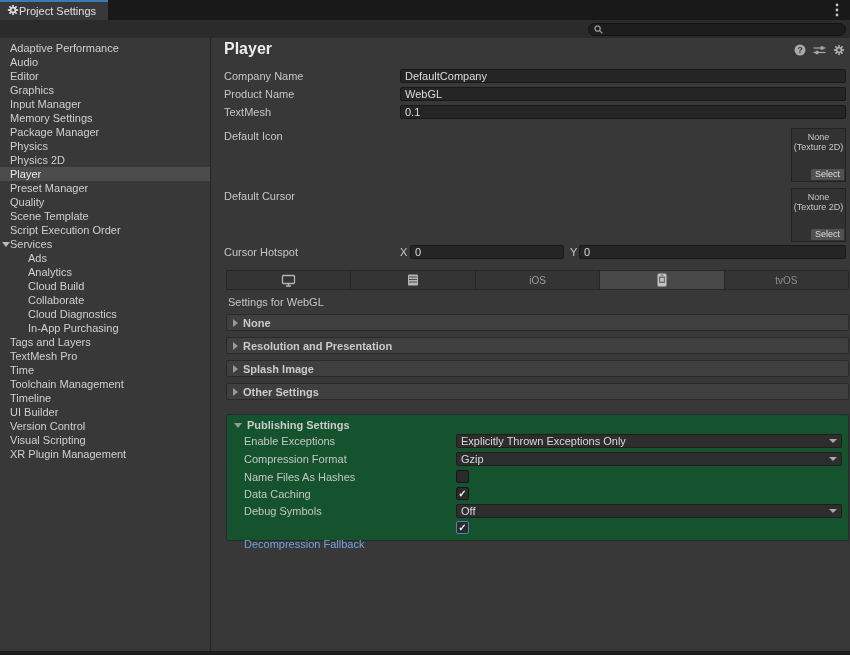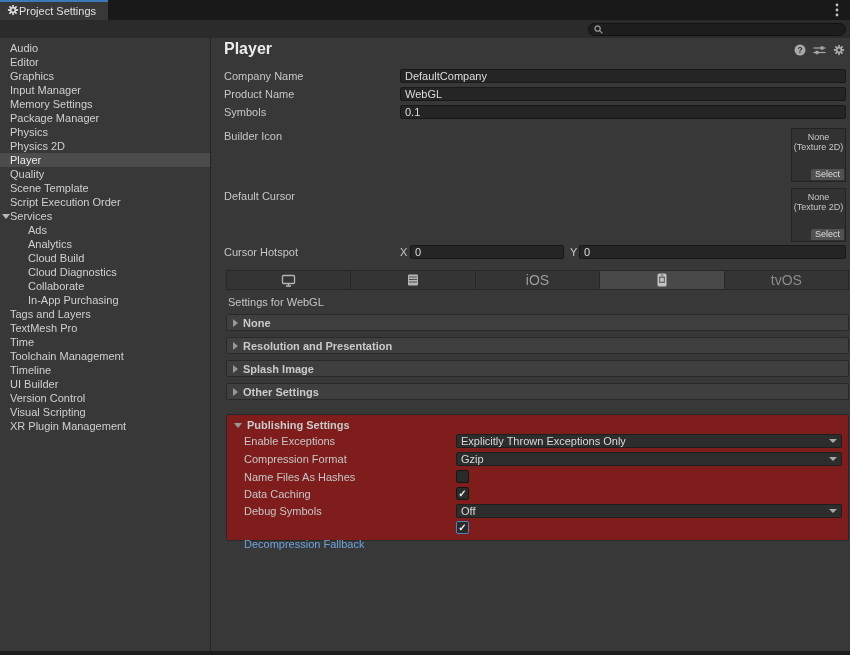--- a/index.html
+++ b/index.html
@@ -50,37 +50,37 @@
             border:1px solid #232323; }
   .tex-none { padding-top:3px; text-align:center; font-size:9px; line-height:10px; color:#c8c8c8; }
   .tex-select { position:absolute; right:1px; bottom:1px; height:11px; line-height:11px;
                 padding:0 4px; background:#515151; color:#dedede; font-size:9px;
                 border-radius:2px 0 0 0; cursor:default; }
 
   
   .ptabs { position:absolute; left:14px; top:232px; width:623px; height:20px; display:flex;
            border:1px solid #272727; }
   .ptab { flex:1; background:#343434; display:flex; align-items:center; justify-content:center;
-          border-right:1px solid #272727; color:#9d9d9d; font-size:14px; cursor:default; }
+          border-right:1px solid #272727; color:#9d9d9d; font-size:10px; cursor:default; }
   .ptab:last-child { border-right:none; color:#8b8b8b; }
   .ptab.selected { background:#494949; }
 
   .settings-for { position:absolute; left:16px; top:258px; color:#c6c6c6; }
 
   
   .foldout { position:absolute; left:14px; width:623px; height:17px; background:#3f3f3f;
              border:1px solid #292929; border-radius:2px; display:flex; align-items:center;
              gap:5px; padding-left:6px; font-weight:bold; color:#cacaca; cursor:default; }
   .tri-right { width:0; height:0; border-top:4px solid transparent;
                border-bottom:4px solid transparent; border-left:5px solid #989898; }
   .tri-down { width:0; height:0; border-left:4px solid transparent;
               border-right:4px solid transparent; border-top:5px solid #989898; }
 
   .pubbox { position:absolute; left:14px; top:376px; width:623px; height:127px;
-            background:#7f1d1d; border:1px solid #292929; border-radius:2px; }
+            background:#14532d; border:1px solid #292929; border-radius:2px; }
   .pub-title { position:absolute; left:7px; top:3px; height:14px; display:flex; gap:5px;
                align-items:center; font-weight:bold; color:#cacaca; }
   .plabel { position:absolute; left:17px; height:14px; line-height:14px; color:#c6c6c6; white-space:nowrap; }
   .dropdown { position:absolute; left:229px; right:6px; height:14px; background:#2d2d2d;
               border:1px solid #1e1e1e; border-radius:2px; color:#dadada;
               padding:0 14px 0 4px; line-height:12px; cursor:default; }
   .dd-caret { position:absolute; right:4px; top:4px; width:0; height:0;
               border-left:4px solid transparent; border-right:4px solid transparent;
               border-top:4px solid #aaaaaa; }
   .checkbox { position:absolute; left:229px; width:13px; height:13px; background:#2a2a2a;
@@ -126,38 +126,40 @@
           <svg width="9" height="9" viewBox="0 0 10 10">
             <circle cx="4" cy="4" r="2.9" fill="none" stroke="#9a9a9a" stroke-width="1.4"></circle>
             <line x1="6.3" y1="6.3" x2="9.3" y2="9.3" stroke="#9a9a9a" stroke-width="1.4"></line>
           </svg>
         </span>
       <input class="search-input" value="" style="">
     </div>
   </div>
 
   <div class="sidebar" id="sidebar">
+      <div class="side-item"><span>Adaptive Performance</span></div>
       <div class="side-item"><span>Audio</span></div>
       <div class="side-item"><span>Editor</span></div>
       <div class="side-item"><span>Graphics</span></div>
       <div class="side-item"><span>Input Manager</span></div>
       <div class="side-item"><span>Memory Settings</span></div>
       <div class="side-item"><span>Package Manager</span></div>
       <div class="side-item"><span>Physics</span></div>
       <div class="side-item"><span>Physics 2D</span></div>
       <div class="side-item selected" style="background: rgb(76, 76, 76);"><span>Player</span></div>
+      <div class="side-item"><span>Preset Manager</span></div>
       <div class="side-item"><span>Quality</span></div>
       <div class="side-item"><span>Scene Template</span></div>
       <div class="side-item"><span>Script Execution Order</span></div>
       <div class="side-item"><span class="tri-down-s"></span><span>Services</span></div>
       <div class="side-item child"><span>Ads</span></div>
       <div class="side-item child"><span>Analytics</span></div>
       <div class="side-item child"><span>Cloud Build</span></div>
+      <div class="side-item child"><span>Collaborate</span></div>
       <div class="side-item child"><span>Cloud Diagnostics</span></div>
-      <div class="side-item child"><span>Collaborate</span></div>
       <div class="side-item child"><span>In-App Purchasing</span></div>
       <div class="side-item"><span>Tags and Layers</span></div>
       <div class="side-item"><span>TextMesh Pro</span></div>
       <div class="side-item"><span>Time</span></div>
       <div class="side-item"><span>Toolchain Management</span></div>
       <div class="side-item"><span>Timeline</span></div>
       <div class="side-item"><span>UI Builder</span></div>
       <div class="side-item"><span>Version Control</span></div>
       <div class="side-item"><span>Visual Scripting</span></div>
       <div class="side-item"><span>XR Plugin Management</span></div>
@@ -195,24 +197,24 @@
           </svg>
         </span>
     </div>
 
     <div class="lbl" style="left:12px; top:31px;">Company Name</div>
     <input class="ifield" style="left: 188px; top: 31px; width: 446px;" value="DefaultCompany">
 
     <div class="lbl" style="left:12px; top:49px;">Product Name</div>
     <input class="ifield" style="left: 188px; top: 49px; width: 446px;" value="WebGL">
 
-    <div class="lbl" style="left:12px; top:67px;">Symbols</div>
+    <div class="lbl" style="left:12px; top:67px;">TextMesh</div>
     <input class="ifield" style="left: 188px; top: 67px; width: 446px;" value="0.1">
 
-    <div class="lbl" style="left:12px; top:91px;">Builder Icon</div>
+    <div class="lbl" style="left:12px; top:91px;">Default Icon</div>
     <div class="texbox" style="left:579px; top:90px;">
       <div class="tex-none">
         <div>None</div>
         <div>(Texture 2D)</div>
       </div>
       <div class="tex-select">Select</div>
     </div>
 
     <div class="lbl" style="left:12px; top:151px;">Default Cursor</div>
     <div class="texbox" style="left:579px; top:150px;">

